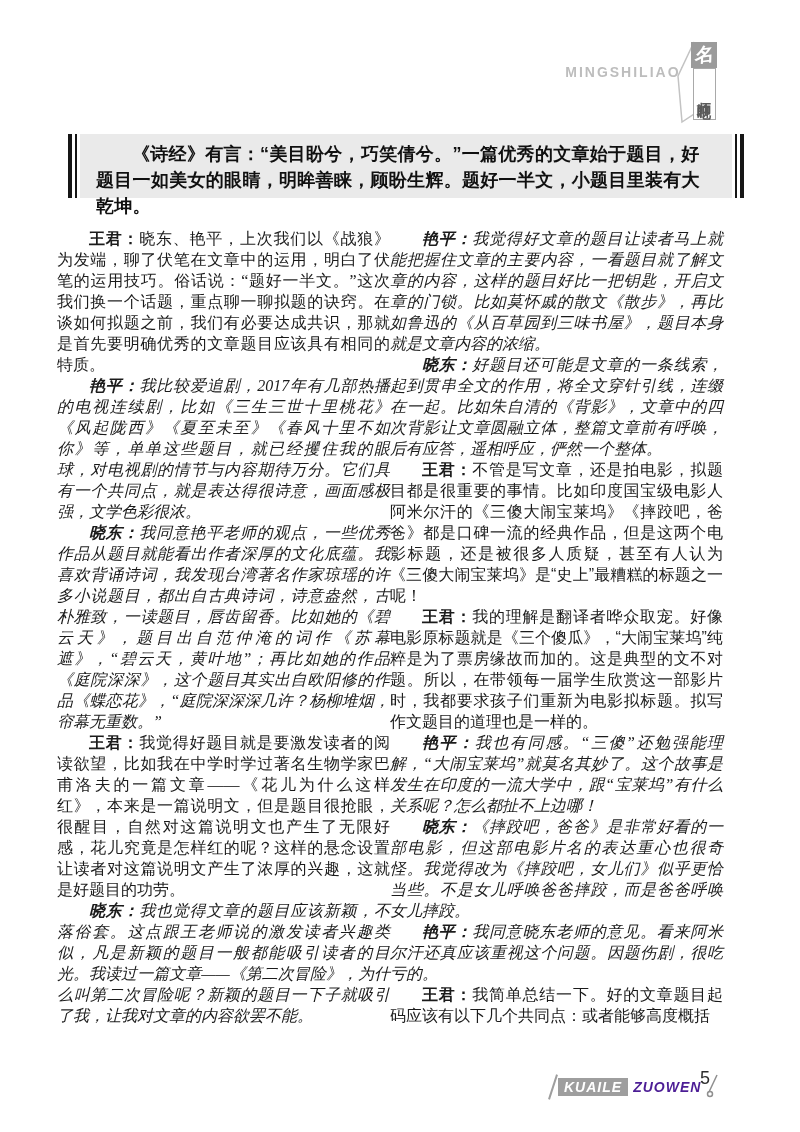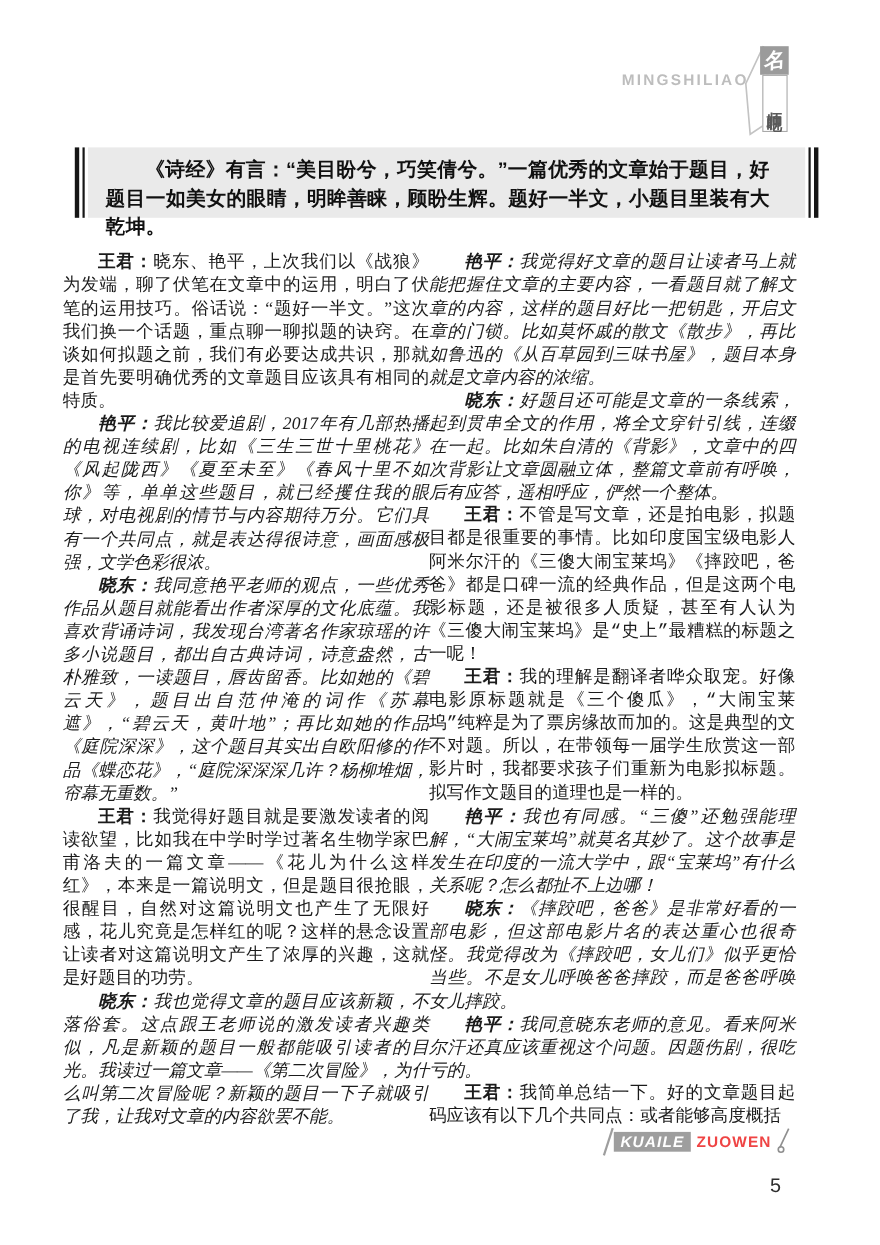--- a/index.html
+++ b/index.html
@@ -68,39 +68,39 @@
     display:flex; 
   }
   .col{width:333px;}
   .para{
     font-size:16px; line-height:21px;
     text-align:justify; text-indent:2em;
     color:var(--ink);
   }
   .para .speaker{font-weight:bold;}
   .para.kai{font-style:italic;}
-  .para.hei{font-family:Liberation Mono, monospace;}
+  .para.hei{font-family:Liberation Sans, sans-serif;}
 
   
   .footer{
-    position:absolute; left:552px; top:1027px; height:22px;
+    position:absolute; left:552px; top:1076px; height:22px;
     display:flex; align-items:center;
     font-family:"Liberation Sans", sans-serif;
   }
   .slash{
     width:2px; height:26px; background:#9e9e9e;
     transform:rotate(18deg); margin-right:4px;
   }
   .kuaile{
     background:#9e9e9e; color:#ffffff;
     font-style:italic; font-weight:bold; font-size:14px;
     padding:1px 6px; letter-spacing:1px;
   }
   .zuowen{
-    color:#ef4444; font-weight:bold;
+    color:#4c1d95; font-style:italic; font-weight:bold;
     font-size:14px; letter-spacing:1px; margin-left:5px;
   }
   .needle{margin-left:2px;}
   .page-num{
     position:absolute; left:700px; top:1068px;
     font-family:"Liberation Sans", sans-serif;
     font-size:18px; color:#2e2e2e;
   }
 </style>
 </head>

